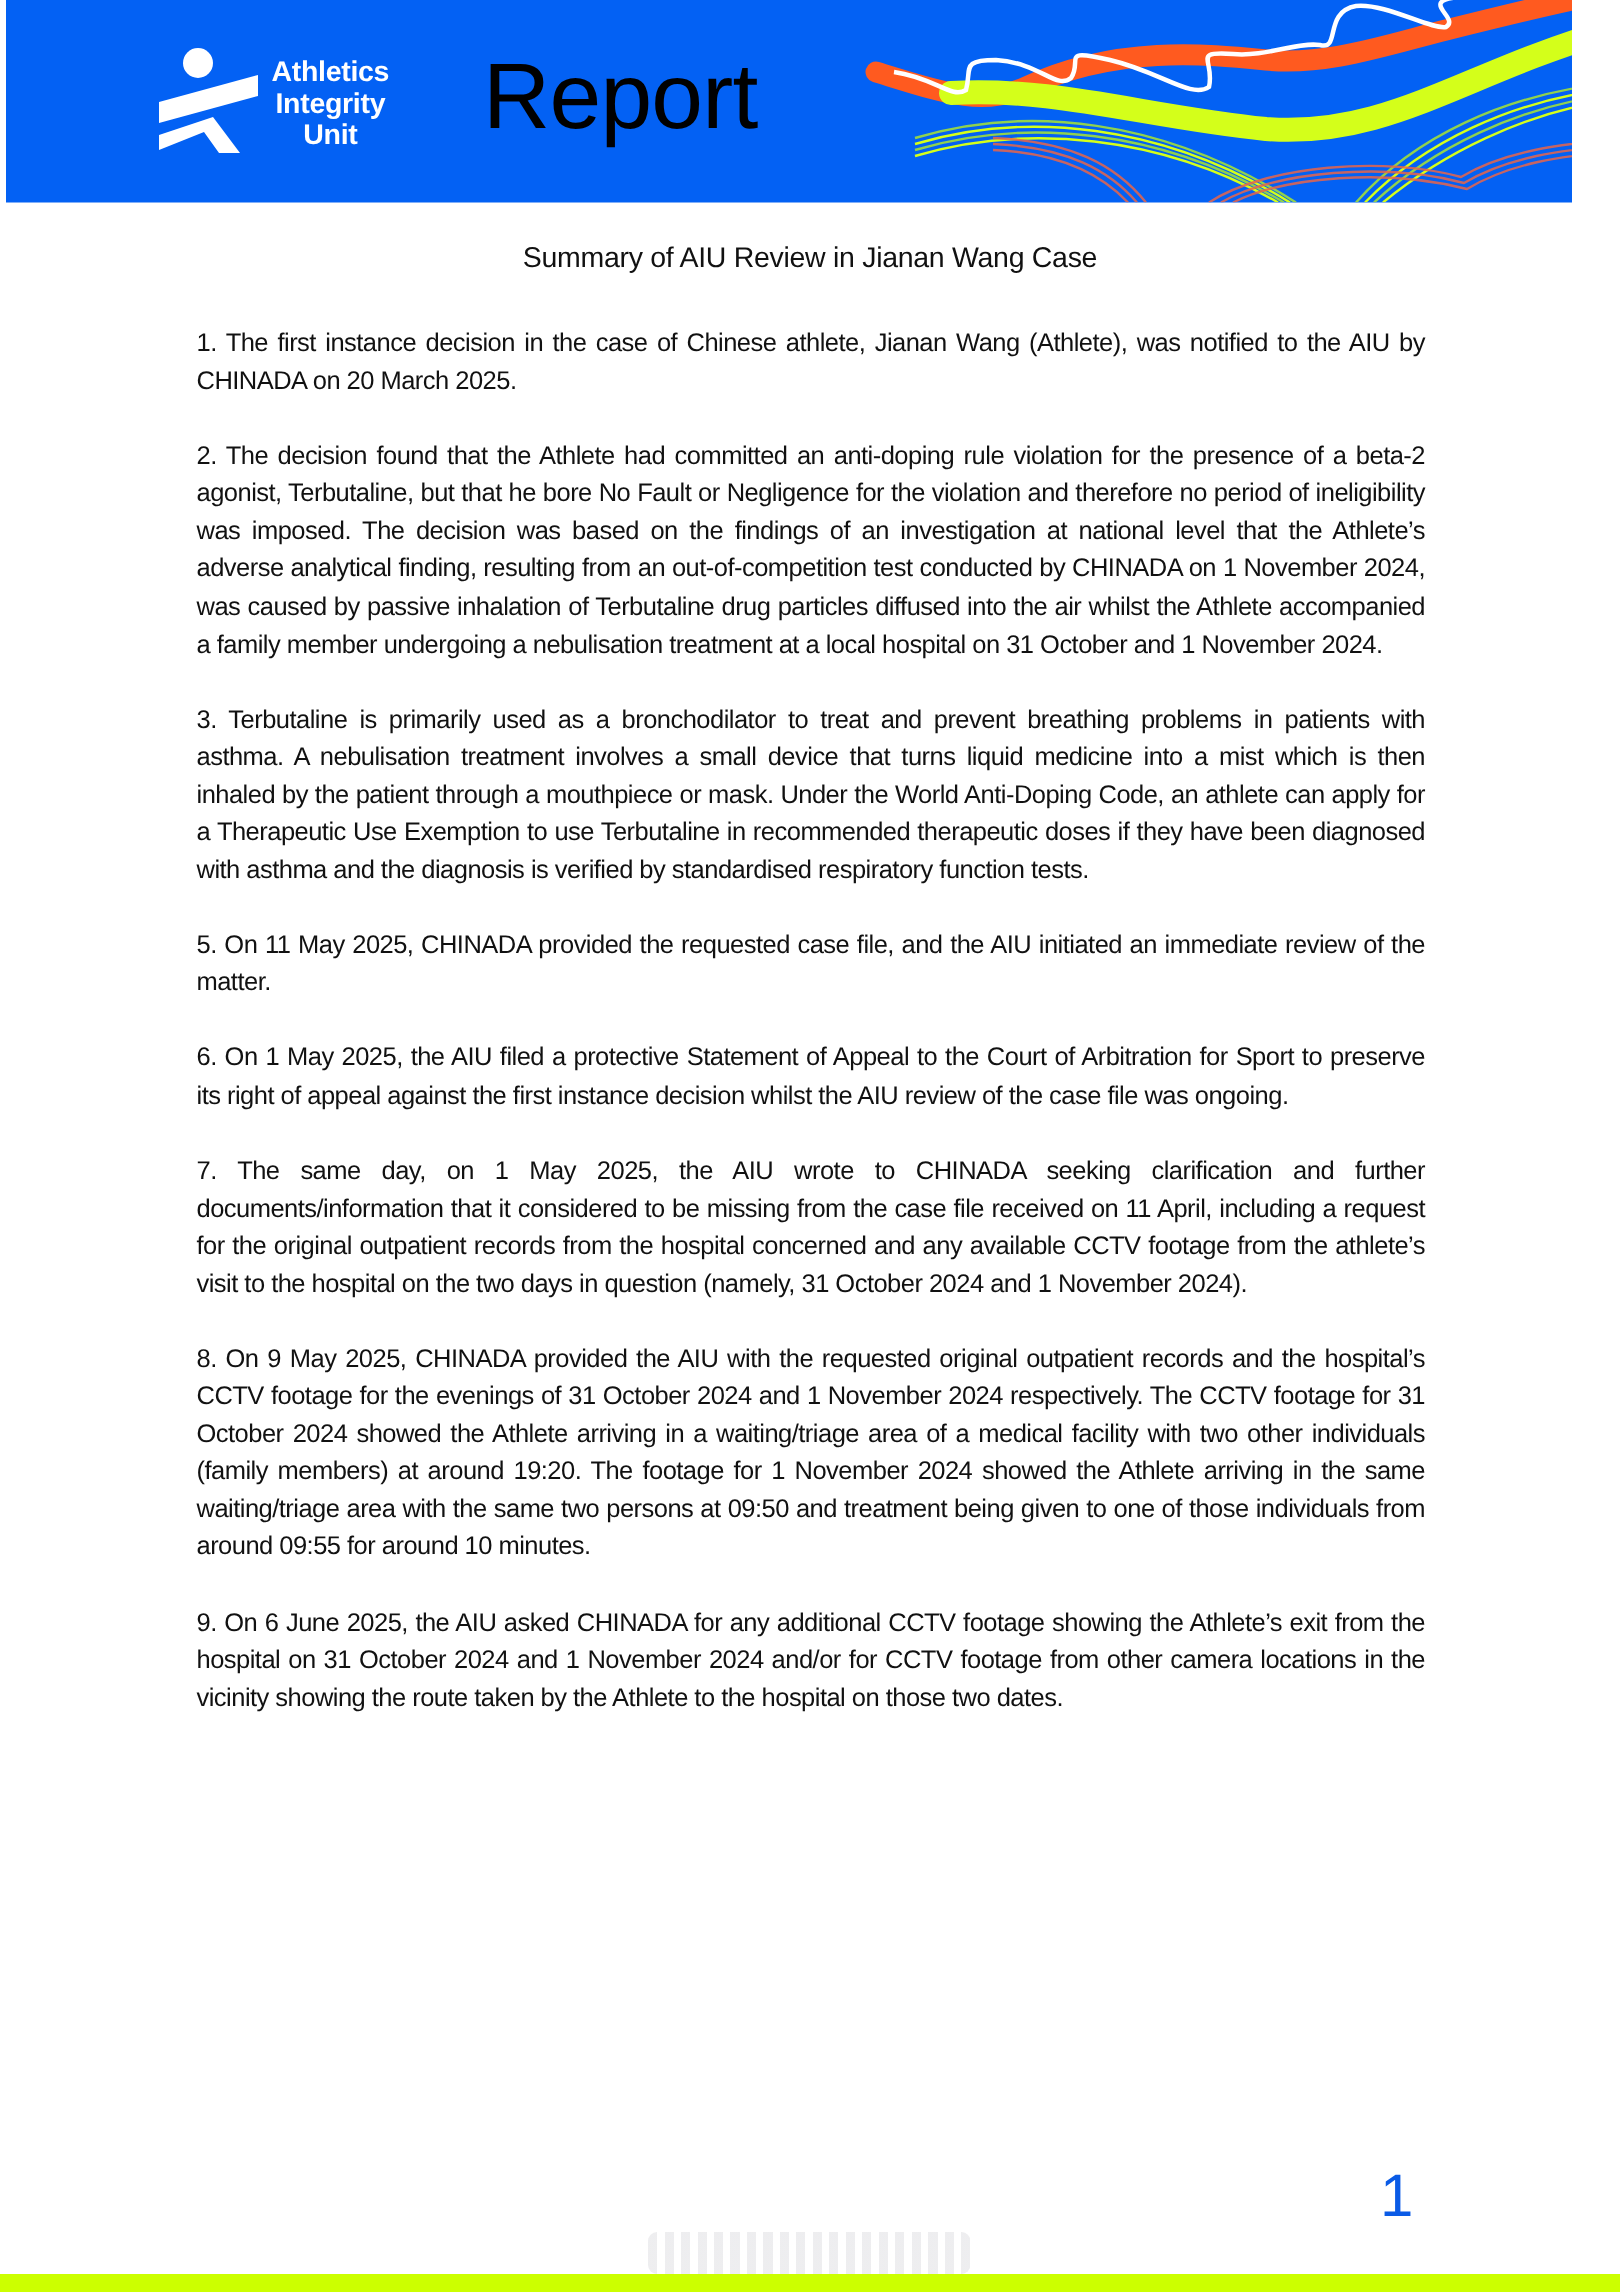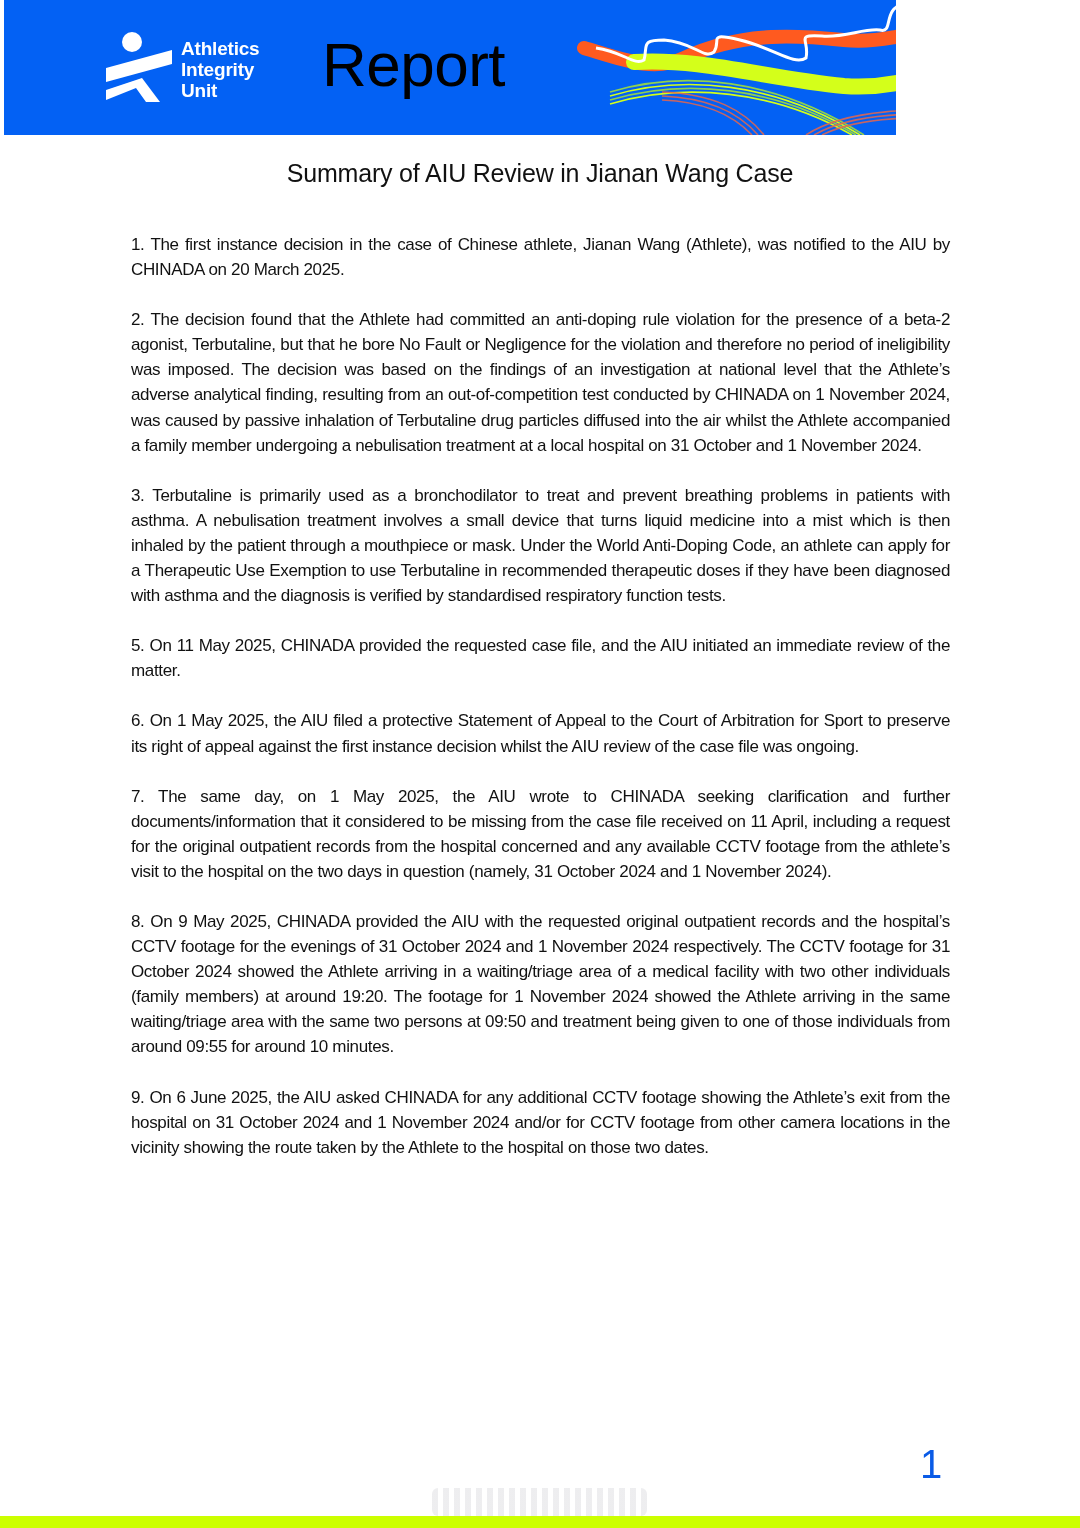--- a/index.html
+++ b/index.html
@@ -1,40 +1,40 @@
 <!DOCTYPE html>
 <html><head>
   <meta charset="utf-8">
   <style>
     html, body { margin: 0; padding: 0; }
     body {
       width: 1080px; height: 1528px; background: #ffffff; position: relative; overflow: hidden;
       font-family: "Liberation Sans", "DejaVu Sans", sans-serif; color: #111111;
     }
     .header {
-      position: absolute; left: 4px; top: 0; width: 892px; height: 135px;
-      background: #0361f4; overflow: hidden;
+      position: absolute; left: 4px; top: 0; width: 1044px; height: 135px;
+      background: #0361f4; overflow: hidden; text-align: center;
     }
     .logo-mark { position: absolute; left: 98px; top: 28px; width: 72px; height: 76px; }
     .logo-text {
       position: absolute; left: 177px; top: 38px; color: #ffffff; font-weight: bold;
       font-size: 19px; line-height: 21px; letter-spacing: -0.2px;
     }
     .report-title {
       position: absolute; left: 318px; top: 28px; color: #000000; font-size: 62px;
       line-height: 74px; letter-spacing: -0.5px;
     }
     .header-art { position: absolute; left: 540px; top: 0; width: 524px; height: 135px; }
     .doc-title {
       position: absolute; left: 0; top: 156px; width: 1080px; text-align: center;
-      font-size: 25px; line-height: 34px; color: #111111; letter-spacing: -0.2px;
+      font-size: 19px; line-height: 34px; color: #111111; letter-spacing: -0.2px;
     }
     .content { position: absolute; left: 131px; top: 216px; width: 819px; }
     .para {
-      margin: 16px 0 25px 0; font-size: 17px; line-height: 25.1px; text-align: justify;
+      margin: 0 0 25px 0; font-size: 17px; line-height: 25.1px; text-align: justify;
       letter-spacing: -0.35px; color: #111111;
     }
     .page-number {
       position: absolute; left: 920px; top: 1440px; font-size: 40px; line-height: 48px;
       color: #0a5be6;
     }
     .watermark {
       position: absolute; left: 432px; top: 1488px; width: 215px; height: 28px;
       background: repeating-linear-gradient(90deg, rgba(210,210,215,0.55) 0 6px, rgba(255,255,255,0) 6px 11px);
       border-radius: 6px; opacity: 0.7;

